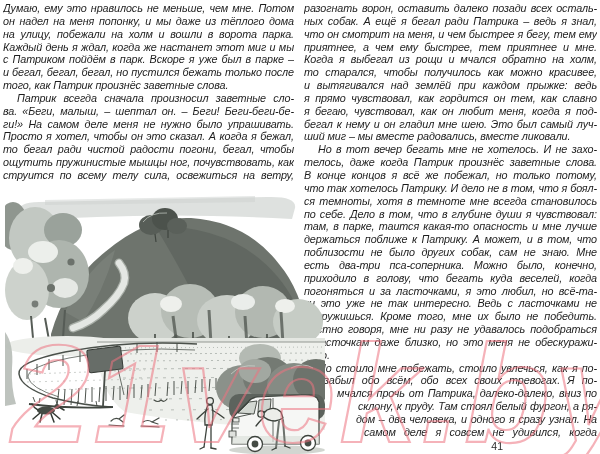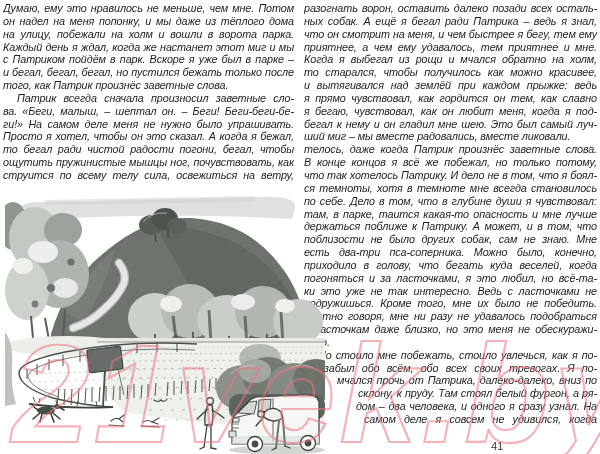--- a/index.html
+++ b/index.html
@@ -48,28 +48,29 @@
       <div class="ln">ги!» На самом деле меня не нужно было упрашивать.</div>
       <div class="ln">Просто я хотел, чтобы он это сказал. А когда я бежал,</div>
       <div class="ln">то бегал ради чистой радости погони, бегал, чтобы</div>
       <div class="ln">ощутить пружинистые мышцы ног, почувствовать, как</div>
       <div class="ln">струится по всему телу сила, освежиться на ветру,</div>
     </div>
   <div class="col col-right" id="col-right">
       <div class="ln">разогнать ворон, оставить далеко позади всех осталь-</div>
       <div class="ln">ных собак. А ещё я бегал ради Патрика – ведь я знал,</div>
       <div class="ln">что он смотрит на меня, и чем быстрее я бегу, тем ему</div>
-      <div class="ln">приятнее, а чем ему удавалось, тем приятнее и мне.</div>
+      <div class="ln">приятнее, а чем ему быстрее, тем приятнее и мне.</div>
       <div class="ln">Когда я выбегал из рощи и мчался обратно на холм,</div>
       <div class="ln">то старался, чтобы получилось как можно красивее,</div>
       <div class="ln">и вытягивался над землёй при каждом прыжке: ведь</div>
       <div class="ln">я прямо чувствовал, как гордится он тем, как славно</div>
       <div class="ln">я бегаю, чувствовал, как он любит меня, когда я под-</div>
       <div class="ln">бегал к нему и он гладил мне шею. Это был самый луч-</div>
       <div class="ln end">ший миг – мы вместе радовались, вместе ликовали.</div>
+      <div class="ln ind">Но в тот вечер бегать мне не хотелось. И не захо-</div>
       <div class="ln">телось, даже когда Патрик произнёс заветные слова.</div>
       <div class="ln">В конце концов я всё же побежал, но только потому,</div>
       <div class="ln">что так хотелось Патрику. И дело не в том, что я боял-</div>
       <div class="ln">ся темноты, хотя в темноте мне всегда становилось не</div>
       <div class="ln">по себе. Дело в том, что в глубине души я чувствовал:</div>
       <div class="ln">там, в парке, таится какая-то опасность и мне лучше</div>
       <div class="ln">держаться поближе к Патрику. А может, и в том, что</div>
       <div class="ln">поблизости не было других собак, сам не знаю. Мне</div>
       <div class="ln">есть два-три пса-соперника. Можно было, конечно,</div>
       <div class="ln">приходило в голову, что бегать куда веселей, когда</div>

